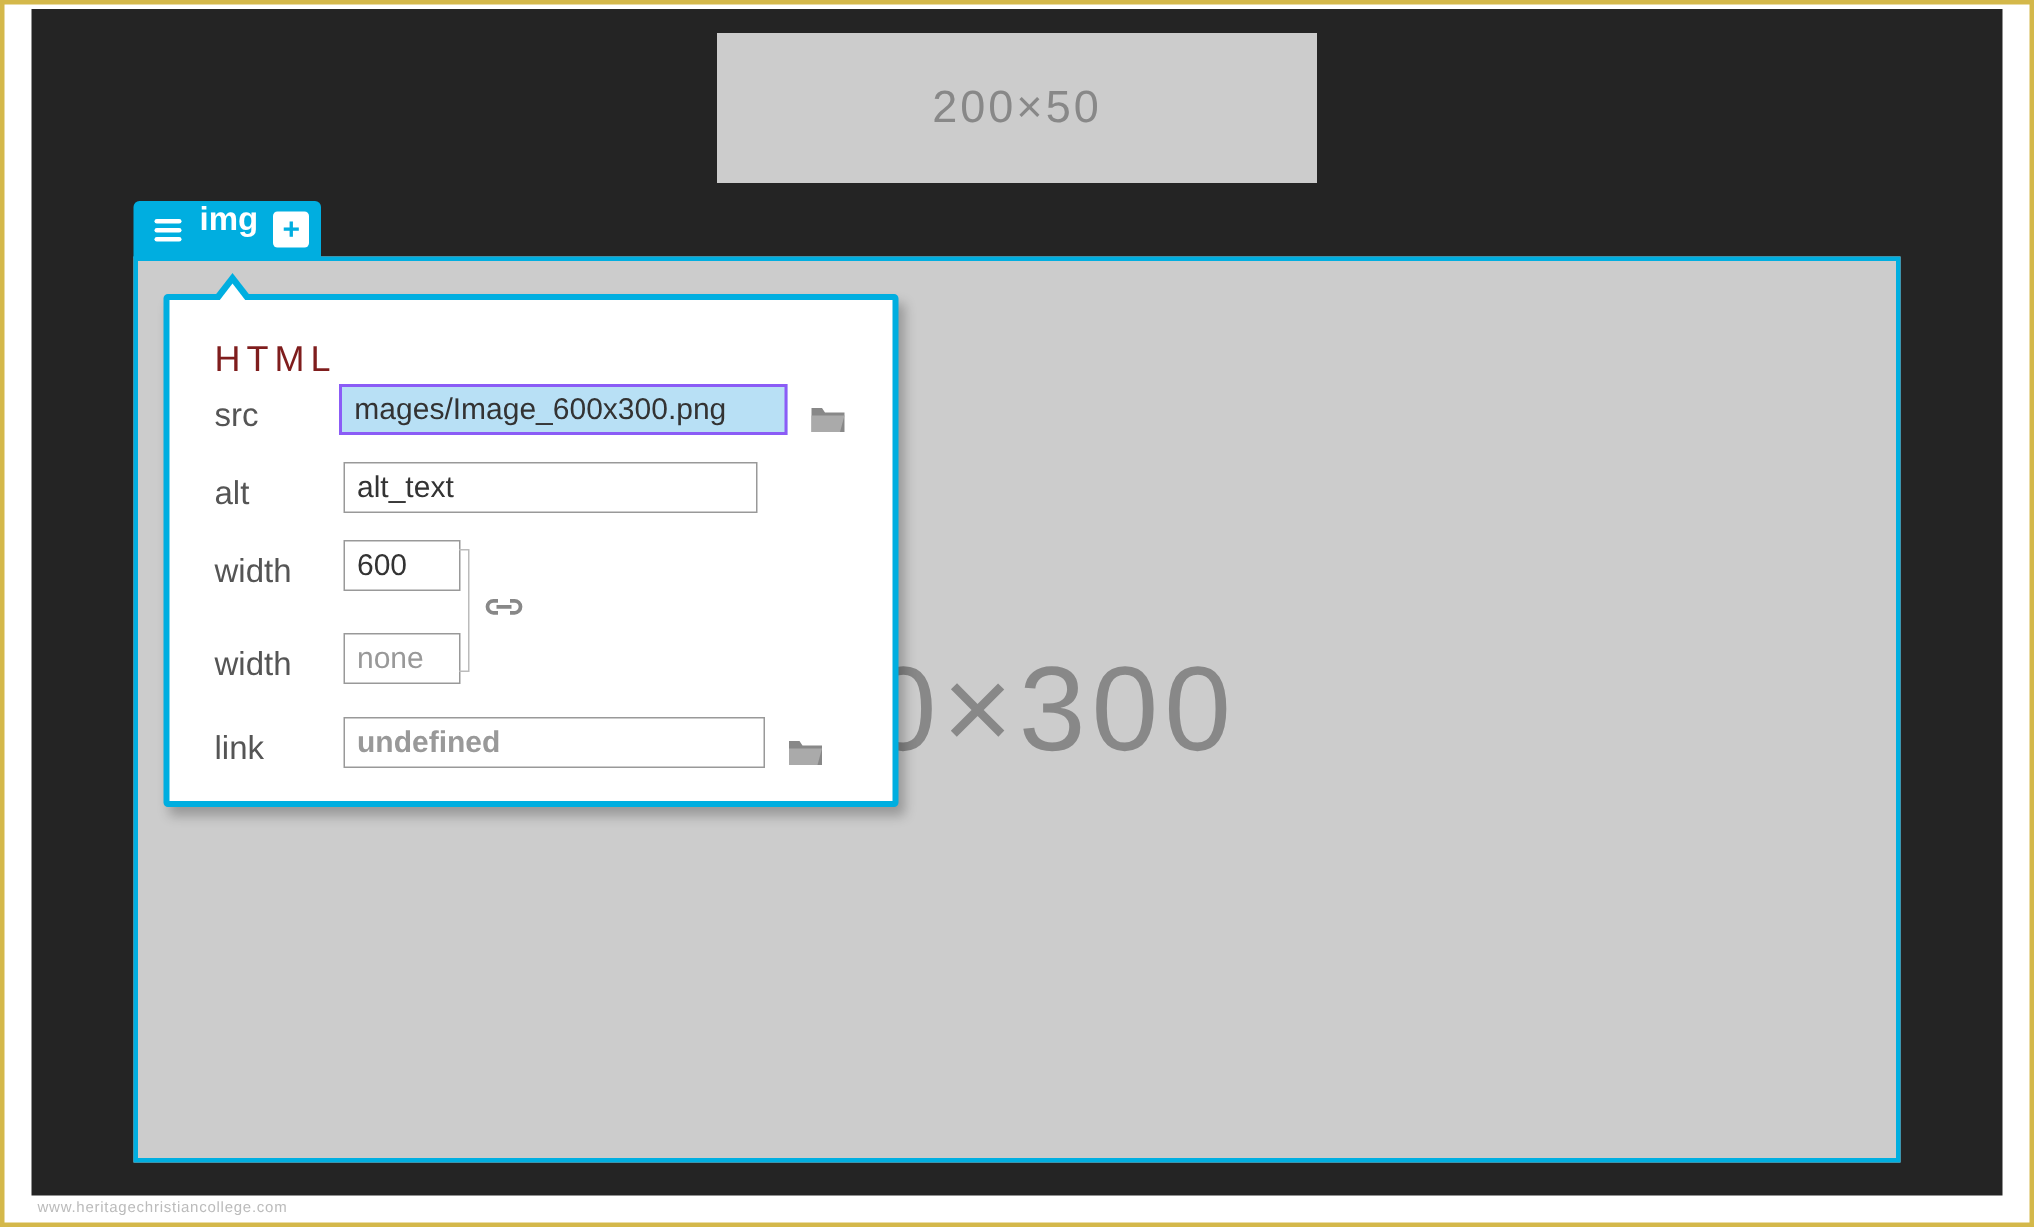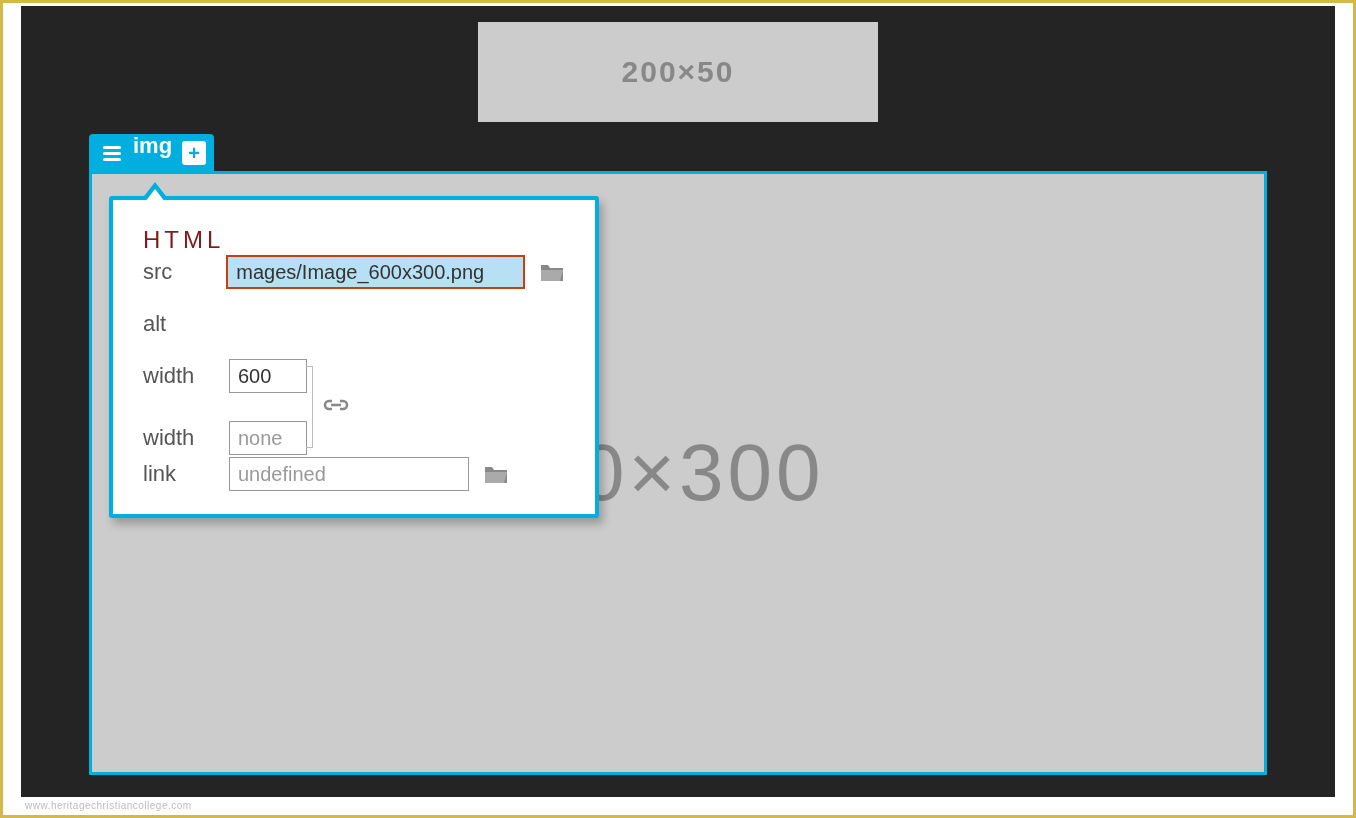--- a/index.html
+++ b/index.html
@@ -26,21 +26,21 @@
       left: 50%;
       transform: translateX(-50%);
       width: 400px;
       height: 100px;
       background: #cccccc;
       display: flex;
       align-items: center;
       justify-content: center;
       color: #888;
       font-size: 30px;
-      font-weight: 700;
+      font-weight: 400;
       letter-spacing: 2px;
       font-family: "Arial Narrow", sans-serif;
     }
     .img-container {
       position: absolute;
       top: 165px;
       left: 68px;
       right: 68px;
       bottom: 22px;
       background: #cccccc;
@@ -138,45 +138,45 @@
       border-bottom: 13px solid #fff;
     }
     .popover-section-title {
       color: #7f1d1d;
       font-size: 24px;
       letter-spacing: 4px;
       font-weight: 400;
     }
     .field-row {
       display: flex;
-      align-items: center;
+      align-items: flex-end;
       margin-bottom: 16px;
       min-height: 36px;
     }
     .field-label {
       width: 86px;
       color: #555;
       font-size: 22px;
     }
     .field-input {
       height: 34px;
       border: 1px solid #999;
       font-size: 20px;
       padding: 0 8px;
       color: #333;
       outline: none;
     }
     .field-input.selected {
       background: #b8e0f5;
-      border: 2px solid #c2410c;
+      border: 2px solid #8b5cf6;
       width: 308px;
     }
     .field-input.alt { width: 276px; }
     .field-input.narrow { width: 78px; }
-    .field-input.link { width: 240px; color: #999; }
+    .field-input.link { width: 281px; color: #999; font-weight: bold; }
     .field-input::placeholder { color: #999; }
     .folder-icon {
       margin-left: 14px;
       cursor: pointer;
     }
     .folder-icon svg { display: block; }
     .dim-group {
       display: flex;
       flex-direction: column;
       gap: 14px;
@@ -249,40 +249,41 @@
       <span class="folder-icon">
         <svg width="26" height="22" viewBox="0 0 26 22">
             <path fill="#888" d="M2 4h7l2 3h13v13H2z"></path>
             <path fill="#aaa" d="M0 9h22l-3 11H0z" transform="translate(2 0)"></path>
           </svg>
       </span>
     </div>
 
     <div class="field-row">
       <div class="field-label">alt</div>
+      <input class="field-input alt" value="alt_text" style="">
     </div>
 
     <div class="dim-group">
       <div class="field-row" style="margin-bottom:12px">
         <div class="field-label">width</div>
         <input class="field-input narrow" value="600" style="">
       </div>
       <div class="field-row" style="margin-bottom:0">
         <div class="field-label">width</div>
         <input class="field-input narrow" placeholder="none" style="">
       </div>
       <div class="dim-bracket"></div>
       <span class="link-icon">
         <svg width="26" height="18" viewBox="0 0 26 18">
             <path fill="none" stroke="#888" stroke-width="2.5" d="M9 5H6a4 4 0 0 0 0 8h3M17 5h3a4 4 0 0 1 0 8h-3M8 9h10"></path>
           </svg>
       </span>
     </div>
 
-    <div class="field-row" style="margin-top:0;margin-bottom:0">
+    <div class="field-row" style="margin-top:20px;margin-bottom:0">
       <div class="field-label">link</div>
       <input class="field-input link" placeholder="undefined" style="">
       <span class="folder-icon">
         <svg width="26" height="22" viewBox="0 0 26 22">
             <path fill="#888" d="M2 4h7l2 3h13v13H2z"></path>
             <path fill="#aaa" d="M0 9h22l-3 11H0z" transform="translate(2 0)"></path>
           </svg>
       </span>
     </div>
   </div>

